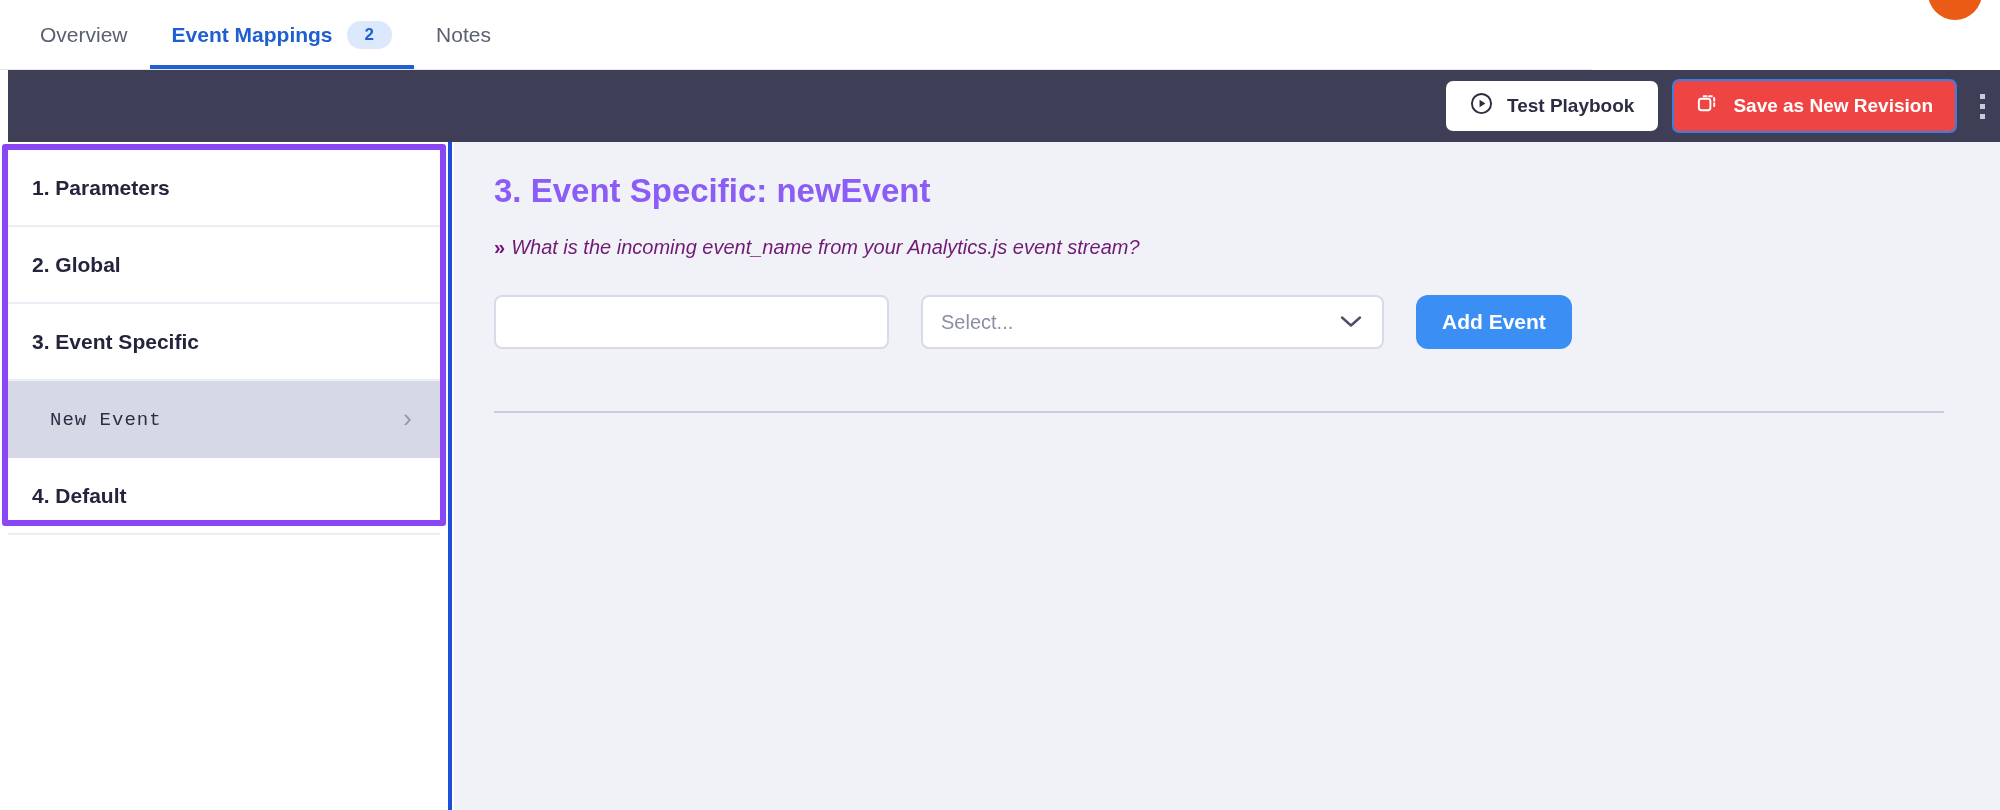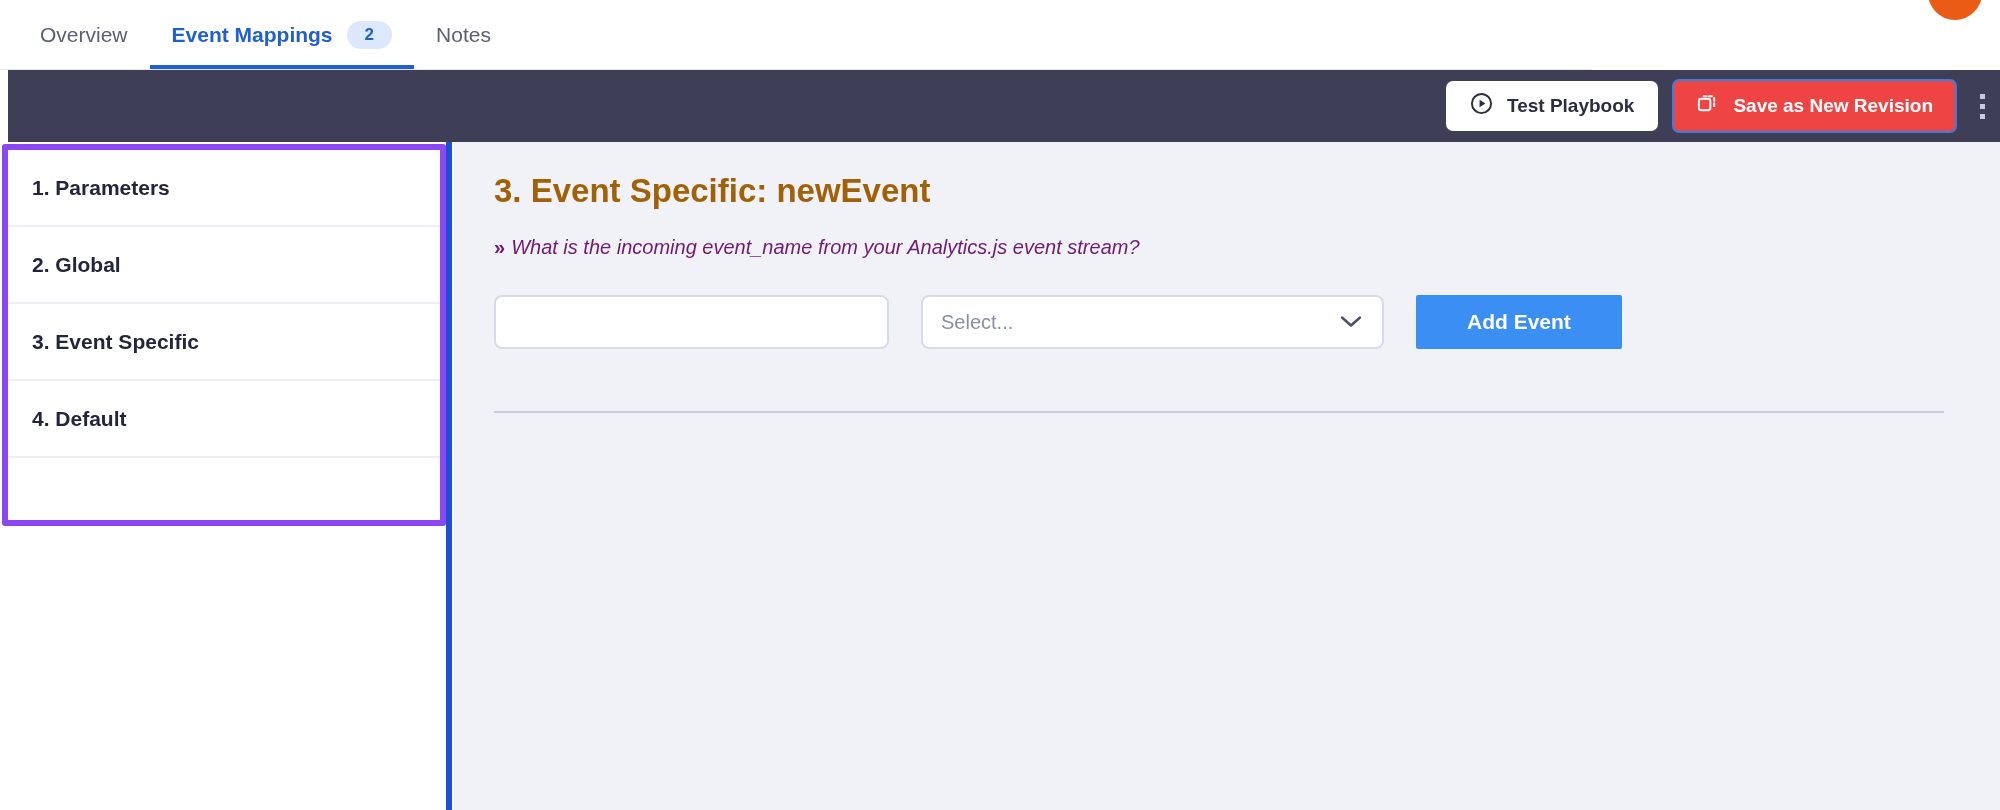--- a/index.html
+++ b/index.html
@@ -91,21 +91,21 @@
     padding: 10px 9px;
     cursor: pointer;
   }
   .kebab i { width: 5px; height: 5px; background: #c9cbdd; display: block; }
 
   
   .sidebar {
     position: absolute; top: 142px; left: 0;
     width: 452px; height: 668px;
     background: #ffffff;
-    border-right: 6px solid #1d4ed8;
+    border-right: 4px solid #1d4ed8;
   }
   .nav-highlight {
     position: absolute;
     top: 2px; left: 2px;
     width: 444px; height: 382px;
     border: 6px solid #8b46f5;
     border-radius: 3px;
     pointer-events: none;
     z-index: 5;
   }
@@ -138,21 +138,21 @@
 
   
   .main {
     position: absolute; top: 142px; left: 454px;
     width: 1546px; height: 668px;
     background: #f1f2f7;
     padding: 30px 56px 0 40px;
   }
   .page-title {
     font-size: 33px; font-weight: 700;
-    color: #a16207;
+    color: #8b5cf6;
     margin-bottom: 26px;
   }
   .prompt {
     font-size: 20px;
     font-style: italic;
     color: #701a75;
     margin-bottom: 36px;
   }
   .prompt .caret { font-weight: 700; font-style: normal; margin-right: 6px; }
 
@@ -187,23 +187,23 @@
   }
   .select-chevron {
     position: absolute; right: 20px; top: 50%;
     transform: translateY(-50%);
     color: #4d4f68;
   }
   .btn-add {
     background: #3b8ef4;
     color: #ffffff;
     font-size: 21px; font-weight: 700;
-    border: none; border-radius: 2px;
+    border: none; border-radius: 12px;
     height: 54px;
-    padding: 0 51px;
+    padding: 0 26px;
     cursor: pointer;
     font-family: "Liberation Sans", sans-serif;
   }
   .divider {
     margin-top: 62px;
     height: 2px;
     background: #c9cdde;
     width: 1450px;
   }
 </style>
@@ -257,20 +257,24 @@
   <div class="nav-list">
     <div class="nav-item">
       <span>1. Parameters</span>
     </div>
     <div class="nav-item">
       <span>2. Global</span>
     </div>
     <div class="nav-item">
       <span>3. Event Specific</span>
     </div>
+    <div class="nav-item sub">
+      <span>New Event</span>
+      <span class="chev">›</span>
+    </div>
     <div class="nav-item">
       <span>4. Default</span>
     </div>
   </div>
 </div>
 
 <div class="main">
   <div class="page-title">3. Event Specific: newEvent</div>
 
   <div class="prompt">

